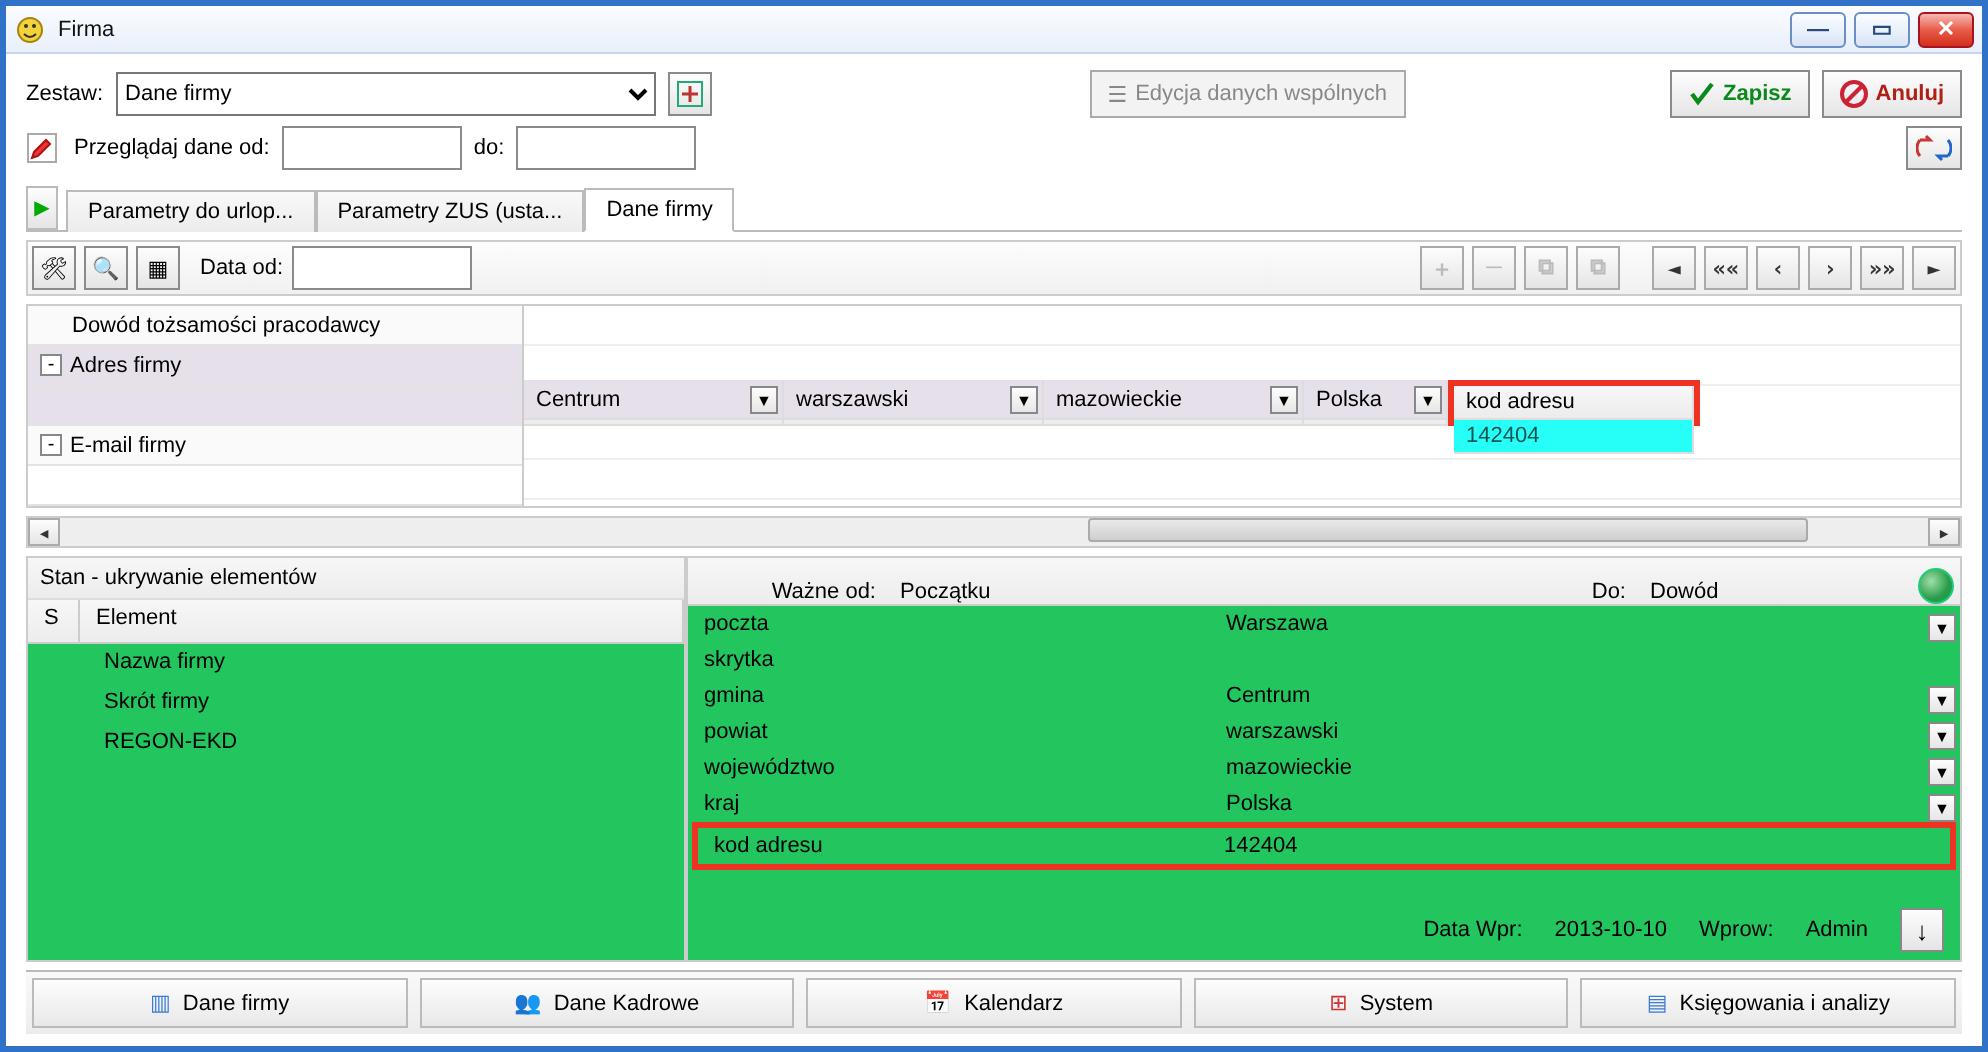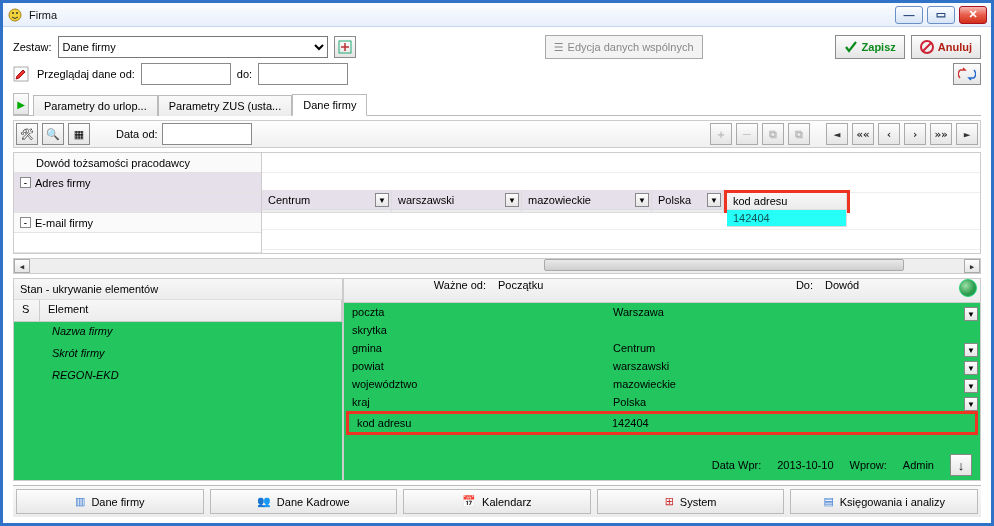--- a/index.html
+++ b/index.html
@@ -46,23 +46,23 @@
   .empty { height:20px; background:#fff; border-bottom:1px solid #eee; }
   .hscroll { height:16px; background:#eee; border:1px solid #ccc; display:flex; align-items:center; }
   .hscroll .thumb { height:12px; background:linear-gradient(#e9e9e9,#cfcfcf); border:1px solid #aaa; border-radius:2px; }
   .splitarea { display:flex; gap:0; flex:1; min-height:150px; }
   .panel { border:1px solid #ccc; background:#22c55e; }
   .panelhdr { padding:4px 6px; border-bottom:1px solid #ddd; background:linear-gradient(#f7f7f7,#ececec); }
   .leftpanel { width:330px; display:flex; flex-direction:column; }
   .leftpanel .tbl { display:flex; flex-direction:column; }
   .leftpanel .thead { display:flex; height:22px; border-bottom:1px solid #ccc; background:linear-gradient(#f7f7f7,#ececec); }
   .leftpanel .th { padding:3px 8px; border-right:1px solid #ccc; }
-  .leftpanel .trow { padding:3px 8px 3px 38px; border-bottom:4px solid #22c55e;font-style:italic; }
+  .leftpanel .trow { padding:3px 8px 3px 38px; border-bottom:2px solid #22c55e; }
   .rightpanel { flex:1; display:flex; flex-direction:column; }
-  .rightpanel .hdr { display:flex; height:24px; border-bottom:1px solid #ccc; background:linear-gradient(#f7f7f7,#ececec); align-items:flex-start;padding-left:48px; }
+  .rightpanel .hdr { display:flex; height:24px; border-bottom:1px solid #ccc; background:linear-gradient(#f7f7f7,#ececec); align-items:flex-end; }
   .rightpanel .hdr .seg { padding:0 6px; }
   .globe { width:18px; height:18px; border-radius:50%; background:radial-gradient(circle at 35% 35%, #9fe0a8, #2a9b4a 60%, #0a5 100%); border:1px solid #2c7; margin-right:3px; }
   .kv { display:flex; height:18px; align-items:center; }
   .kv .k { width:265px; padding-left:8px; }
   .kv .v { flex:1; padding-left:4px; position:relative; }
   .kv .v .dd2 { position:absolute; right:2px; top:1px; width:14px; height:14px; border:1px solid #888; background:linear-gradient(#fdfdfd,#e6e6e6); display:flex; align-items:center; justify-content:center; font-size:8px; }
   .kvhl { border:3px solid #e32; margin:0 2px; }
   .statusrow { display:flex; justify-content:flex-end; gap:16px; padding:4px 8px; align-items:center; }
   .bottombar { display:flex; border-top:1px solid #bbb; background:linear-gradient(#f9f9f9,#ececec); height:32px; }
   .bottombar .bbbtn { flex:1; border:1px solid #bbb; margin:3px; display:flex; align-items:center; justify-content:center; gap:6px; background:linear-gradient(#fdfdfd,#e8e8e8); }
@@ -154,21 +154,21 @@
     <div class="toolbar">
       <div class="iconbtn">
           <span>🛠</span>
         </div>
       <div class="iconbtn">
           <span>🔍</span>
         </div>
       <div class="iconbtn">
           <span>▦</span>
         </div>
-      <span class="label" style="margin-left:22px">Data od:</span>
+      <span class="label" style="margin-left:6px">Data od:</span>
       <input class="textfield" style="width: 90px;">
       <div class="sp"></div>
       <div class="navbtn" style="color:#bbb">
           <span>＋</span>
         </div>
       <div class="navbtn" style="color:#bbb">
           <span>─</span>
         </div>
       <div class="navbtn" style="color:#bbb">
           <span>⧉</span>

